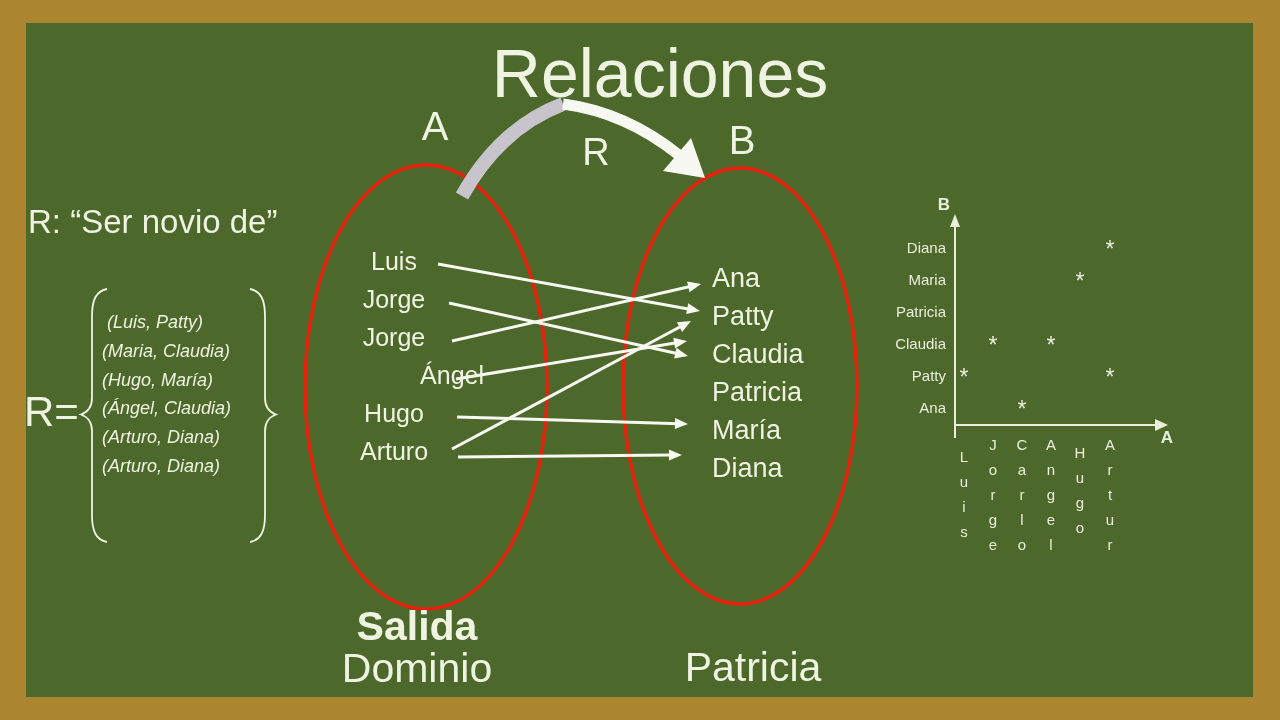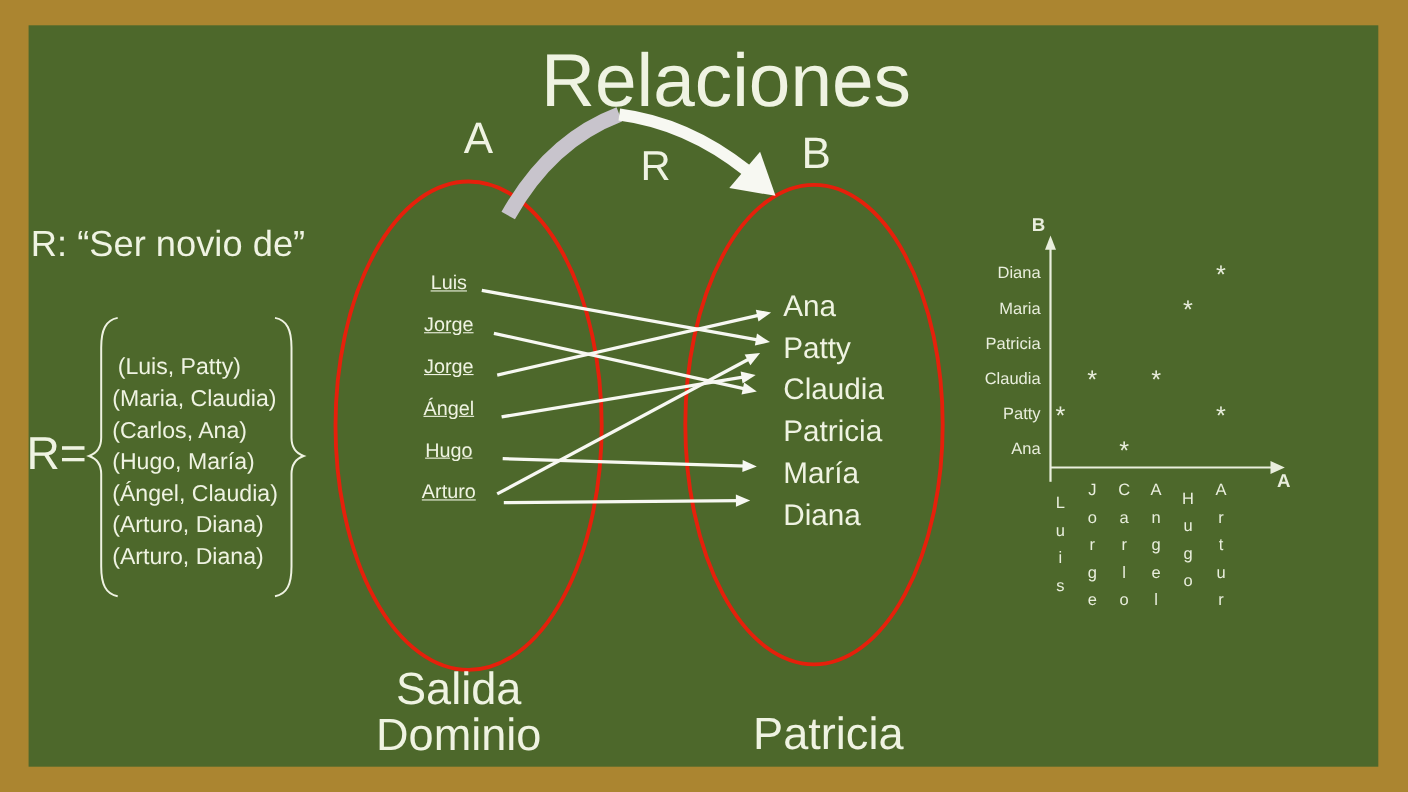--- a/index.html
+++ b/index.html
@@ -4,33 +4,33 @@
 <style>
   html,body{margin:0;padding:0;background:#222;}
   .stage{position:relative;width:1280px;height:720px;background:var(--frame,#ab8530);
          font-family:"Liberation Sans",sans-serif;overflow:hidden;}
   .board{position:absolute;left:26px;top:23px;right:27px;bottom:23px;background:var(--background,#4d682b);}
   svg.overlay{position:absolute;left:0;top:0;width:1280px;height:720px;pointer-events:none;}
   .txt{position:absolute;color:var(--text,#eff3e2);white-space:nowrap;}
   .title{left:430px;top:34px;width:460px;text-align:center;font-size:68px;}
   .rel-name{left:28px;top:203px;font-size:33px;}
   .rel-sym{left:24px;top:388px;font-size:42px;}
-  .pairs{position:absolute;left:102px;top:320px;color:var(--text,#eff3e2);
-         font-size:21px;line-height:28.8px;}
+  .pairs{position:absolute;left:102px;top:308px;color:var(--text,#eff3e2);
+         font-size:18px;line-height:28.8px;font-style:italic;}
   .pairs .pair{white-space:nowrap;}
   .pairs .pair:first-child{padding-left:5px;}
   .label-a{left:410px;top:104px;width:50px;text-align:center;font-size:40px;}
   .label-r{left:571px;top:131px;width:50px;text-align:center;font-size:38px;}
   .label-b{left:717px;top:118px;width:50px;text-align:center;font-size:40px;}
-  .name-left{position:absolute;left:318px;width:180px;text-align:center;
-             font-size:18px;color:var(--text,#eff3e2);white-space:nowrap;text-decoration:underline;}
+  .name-left{position:absolute;left:304px;width:180px;text-align:center;
+             font-size:25px;color:var(--text,#eff3e2);white-space:nowrap;}
   .name-right{position:absolute;left:712px;font-size:27px;color:var(--text,#eff3e2);white-space:nowrap;}
   .cap{position:absolute;width:260px;text-align:center;font-size:41px;
        color:var(--text,#eff3e2);white-space:nowrap;}
-  .cap-salida{left:287px;top:603px;}
+  .cap-salida{left:287px;top:603px;font-weight:bold;}
   .cap-dominio{left:287px;top:645px;}
   .cap-llegada{left:623px;top:606px;}
   .cap-codominio{left:623px;top:644px;}
   .ellipse{fill:none;stroke:var(--ellipse-stroke,#e6200b);stroke-width:3.5px;}
   .brace{fill:none;stroke:var(--text,#eff3e2);stroke-width:1.8px;}
   .arc-gray{fill:none;stroke:var(--arc-gray,#c8c4cc);stroke-width:14px;}
   .arc-white{fill:none;stroke:var(--arrow-white,#f7f8f2);stroke-width:11px;}
   .arc-head{fill:var(--arrow-white,#f7f8f2);}
   .map-line{stroke:var(--arrow-white,#f7f8f2);stroke-width:3px;}
   .map-head{fill:var(--arrow-white,#f7f8f2);}
@@ -128,36 +128,35 @@
     </g>
   </svg>
 
   <div class="txt title">Relaciones</div>
   <div class="txt rel-name">R: “Ser novio de”</div>
   <div class="txt rel-sym">R=</div>
 
   <div class="pairs" id="pairs-list">
       <div class="pair">(Luis, Patty)</div>
       <div class="pair">(Maria, Claudia)</div>
-      <div class="pair">(Carlos, Ana)</div>
       <div class="pair">(Hugo, María)</div>
       <div class="pair">(Ángel, Claudia)</div>
       <div class="pair">(Arturo, Diana)</div>
       <div class="pair">(Arturo, Diana)</div>
     </div>
 
   <div class="txt label-a">A</div>
   <div class="txt label-r">R</div>
   <div class="txt label-b">B</div>
 
   <div id="domain-names">
       <div class="name-left" style="top: 247px;">Luis</div>
       <div class="name-left" style="top: 285px;">Jorge</div>
       <div class="name-left" style="top: 323px;">Jorge</div>
-      <div class="name-left" style="top: 361px;">Ángel</div>
+      <div class="name-left" style="top: 361px; text-align: right;">Ángel</div>
       <div class="name-left" style="top: 399px;">Hugo</div>
       <div class="name-left" style="top: 437px;">Arturo</div>
     </div>
   <div id="codomain-names">
       <div class="name-right" style="top: 263px;">Ana</div>
       <div class="name-right" style="top: 301px;">Patty</div>
       <div class="name-right" style="top: 339px;">Claudia</div>
       <div class="name-right" style="top: 377px;">Patricia</div>
       <div class="name-right" style="top: 415px;">María</div>
       <div class="name-right" style="top: 453px;">Diana</div>

